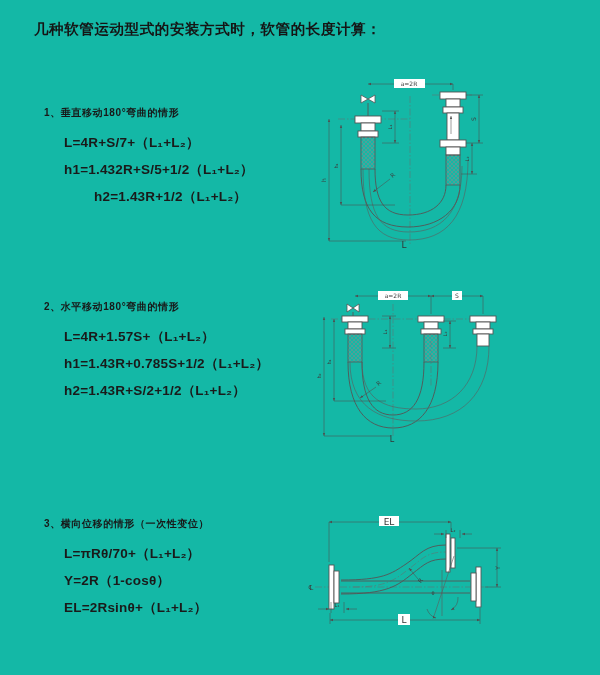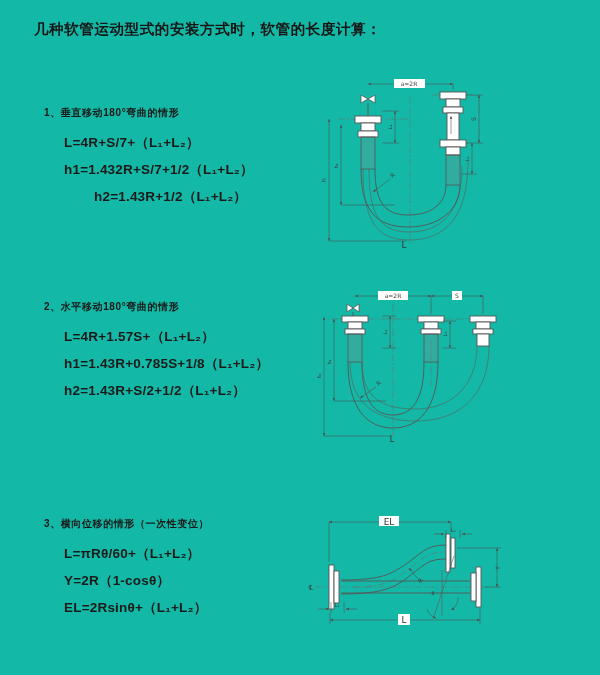--- a/index.html
+++ b/index.html
@@ -36,34 +36,34 @@
 </head>
 <body>
 
 <div class="page">
 
   <div class="title">几种软管运动型式的安装方式时，软管的长度计算：</div>
 
   <div>
     <div class="sec-heading" style="left:44px;top:106px;">1、垂直移动180°弯曲的情形</div>
     <div class="formula" style="left:64px;top:134px;">L=4R+S/7+（L₁+L₂）</div>
-    <div class="formula" style="left:64px;top:161px;">h1=1.432R+S/7+1/2（L₁+L₂）</div>
+    <div class="formula" style="left:64px;top:161px;">h1=1.432R+S/5+1/2（L₁+L₂）</div>
     <div class="formula" style="left:64px;top:188px;padding-left:30px;">h2=1.43R+1/2（L₁+L₂）</div>
   </div>
 
   <div>
     <div class="sec-heading" style="left:44px;top:300px;">2、水平移动180°弯曲的情形</div>
     <div class="formula" style="left:64px;top:328px;">L=4R+1.57S+（L₁+L₂）</div>
-    <div class="formula" style="left:64px;top:355px;">h1=1.43R+0.785S+1/8（L₁+L₂）</div>
+    <div class="formula" style="left:64px;top:355px;">h1=1.43R+0.785S+1/2（L₁+L₂）</div>
     <div class="formula" style="left:64px;top:382px;">h2=1.43R+S/2+1/2（L₁+L₂）</div>
   </div>
 
   <div>
     <div class="sec-heading" style="left:44px;top:517px;">3、横向位移的情形（一次性变位）</div>
-    <div class="formula" style="left:64px;top:545px;">L=πRθ/60+（L₁+L₂）</div>
+    <div class="formula" style="left:64px;top:545px;">L=πRθ/70+（L₁+L₂）</div>
     <div class="formula" style="left:64px;top:572px;">Y=2R（1-cosθ）</div>
     <div class="formula" style="left:64px;top:599px;">EL=2Rsinθ+（L₁+L₂）</div>
   </div>
 
   <svg class="diagram" style="left:320px;top:76px;" width="170" height="175" viewBox="0 0 170 175">
     <defs>
       <marker id="ar1" viewBox="0 0 10 10" refX="9" refY="5" markerWidth="7" markerHeight="7" orient="auto-start-reverse">
         <path d="M0,1.6 L9,5 L0,8.4 z" fill="#4f4f4f"></path>
       </marker>
       <pattern id="ht1" width="4" height="4" patternUnits="userSpaceOnUse">

